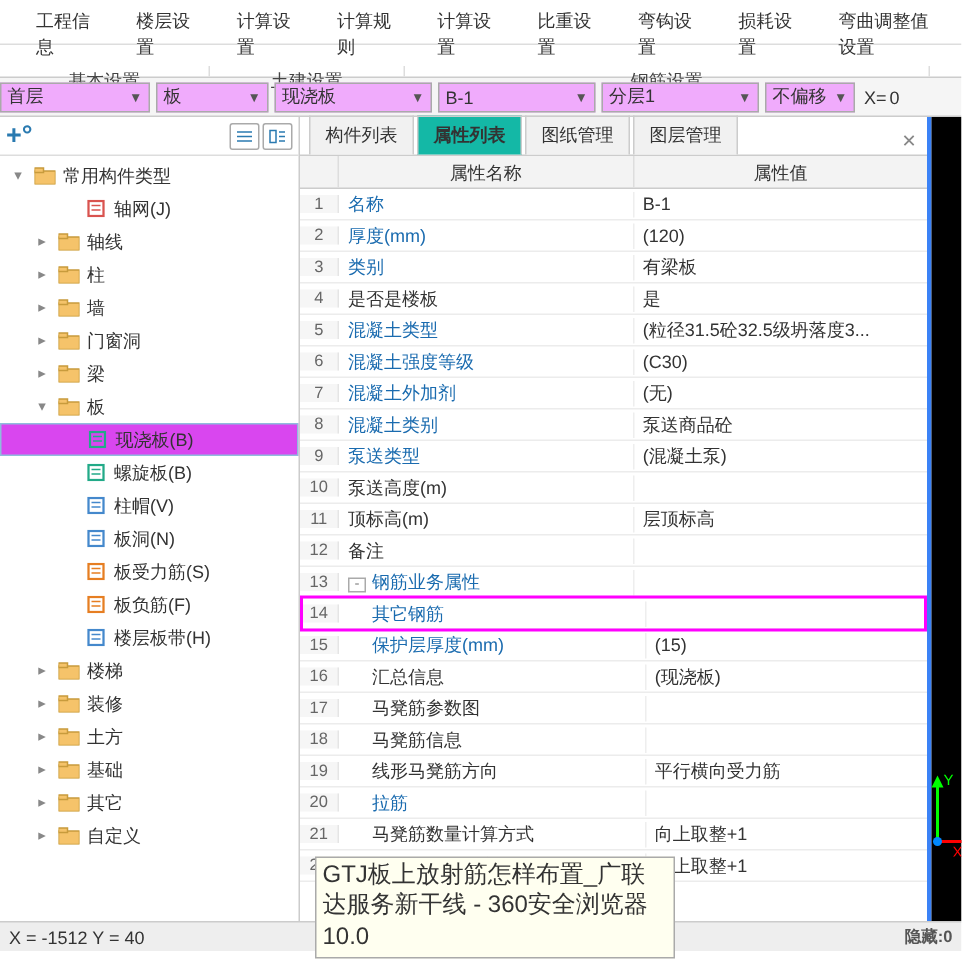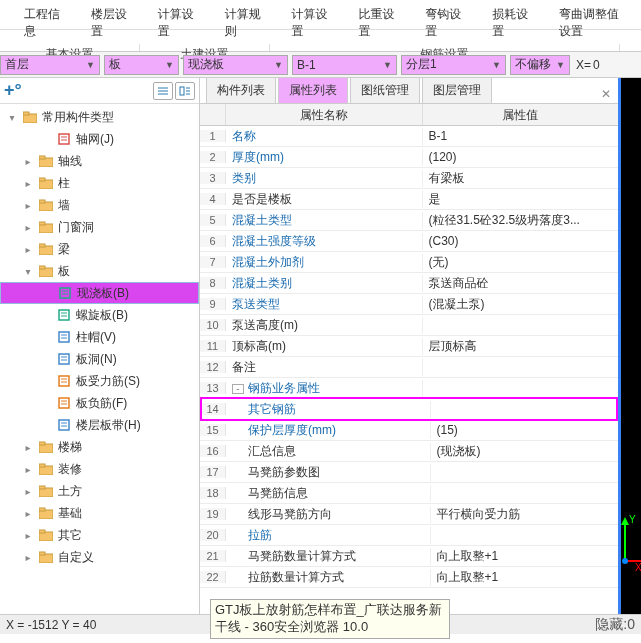--- a/index.html
+++ b/index.html
@@ -25,41 +25,41 @@
 .tree .node { display:flex; align-items:center; height:22px; padding-left:6px; cursor:pointer; }
 .tree .node.selected { background:#d946ef; border:1px solid #8fbcdd; }
 .tree .node .exp { width:12px; display:inline-block; color:#888; text-align:center; font-size:10px; }
 .tree .icon { width:16px; height:14px; margin:0 4px; display:flex; align-items:center; justify-content:center; }
 .folder svg,.leafico svg{display:block;}
 .node.lv1 { padding-left:22px; }
 .node.lv2 { padding-left:40px; }
 .mid-panel { flex:1; border-right:3px solid #3b82f6; display:flex; flex-direction:column; }
 .mid-tabs { height:26px; display:flex; align-items:flex-end; padding-left:6px; border-bottom:1px solid #ccc; gap:2px; }
 .mid-tab { padding:4px 10px; border:1px solid #ccc; border-bottom:none; background:#f1f1f1; cursor:pointer; font-size:12px; }
-.mid-tab.active { background:#f0abfc; font-weight:normal; }
+.mid-tab.active { background:#14b8a6; font-weight:bold; }
 .grid-head { display:flex; height:22px; background:#f3f3f3; border-bottom:1px solid #ccc; }
 .grid-head .h0 { width:26px; border-right:1px solid #ddd; }
 .grid-head .h1 { flex:1; text-align:center; border-right:1px solid #ddd; padding-top:3px; }
 .grid-head .h2 { flex:1; text-align:center; padding-top:3px; }
 .grid-body { flex:1; overflow-y:auto; position:relative; }
 .grid-row { display:flex; height:21px; border-bottom:1px solid #ececec; align-items:center; }
 .grid-row .c0 { width:26px; text-align:center; background:#f6f6f6; border-right:1px solid #e5e5e5; color:#666; font-size:11px; }
 .grid-row .c1 { flex:1; border-right:1px solid #eee; padding-left:6px; white-space:nowrap; overflow:hidden; }
 .grid-row .c2 { flex:1; padding-left:6px; white-space:nowrap; overflow:hidden; }
 .grid-row .c1.link { color:#1a6baf; }
 .grid-row.group .c1 { color:#1a6baf; }
 .grid-row .indent1 { padding-left:22px; }
 .grid-row .toggler { color:#888; font-size:10px; display:inline-block; width:12px; text-align:center; border:1px solid #aaa; height:10px; line-height:8px; margin-right:4px; }
 .highlight-box { position:absolute; border:2px solid magenta; pointer-events:none; }
 .right-panel { width:20px; background:#000; position:relative; }
 .axes{position:absolute;bottom:40px;right:-4px;}
 .statusbar { height:20px; border-top:1px solid #ccc; background:#eee; display:flex; align-items:center; font-size:12px; padding-left:6px;gap:43px; }
-.tooltip-balloon { position:absolute; left:210px; bottom:4px; background:#fffff0; border:1px solid #aaa; padding:2px 4px; font-size:13px; max-width:240px; line-height:1.3; }
+.tooltip-balloon { position:absolute; left:210px; bottom:4px; background:#fffff0; border:1px solid #aaa; padding:2px 4px; font-size:16px; max-width:240px; line-height:1.3; }
 .closex { width:16px; height:16px; text-align:center; color:#888; cursor:pointer; margin-left:auto; margin-right:4px; }
-.hide-label{margin-left:auto;margin-right:6px;color:#555;font-size:14px;}
+.hide-label{margin-left:auto;margin-right:6px;color:#555;font-size:11px;font-weight:bold;}
 </style>
 </head>
 <body>
 
 <div class="ribbon-tabs">
     <div class="ribbon-tab">工程信息</div>
     <div class="ribbon-tab">楼层设置</div>
     <div class="ribbon-tab">计算设置</div>
     <div class="ribbon-tab">计算规则</div>
     <div class="ribbon-tab">计算设置</div>

